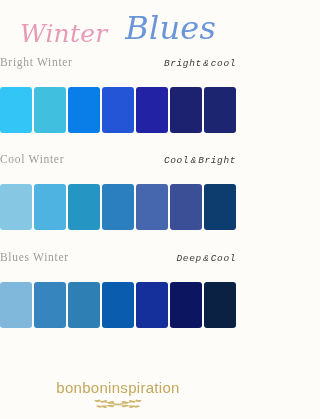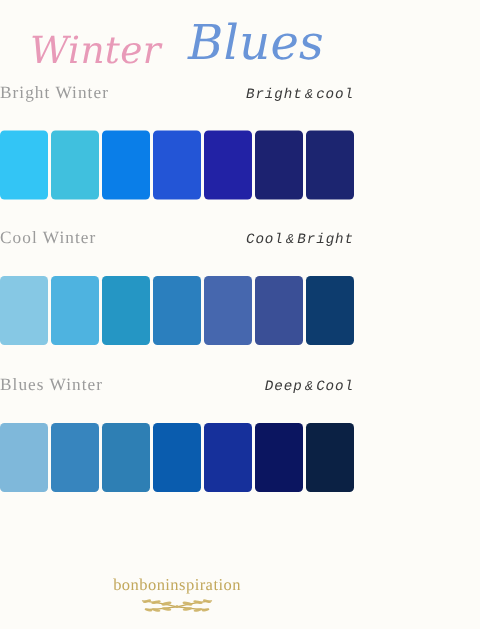--- a/index.html
+++ b/index.html
@@ -101,22 +101,22 @@
 
   
   .footer {
     position: absolute;
     left: 0;
     bottom: 8px;
     width: 236px;
     text-align: center;
   }
   .brand {
-    font-family: Liberation Serif, serif;
-    font-size: 11px;
+    font-family: Liberation Sans, sans-serif;
+    font-size: 15px;
     color: #c2a85c;
     letter-spacing: 0.3px;
   }
   .flourish {
     margin-top: 1px;
     line-height: 0;
   }
 </style>
 </head>
 <body style="background: rgb(253, 252, 248);">

